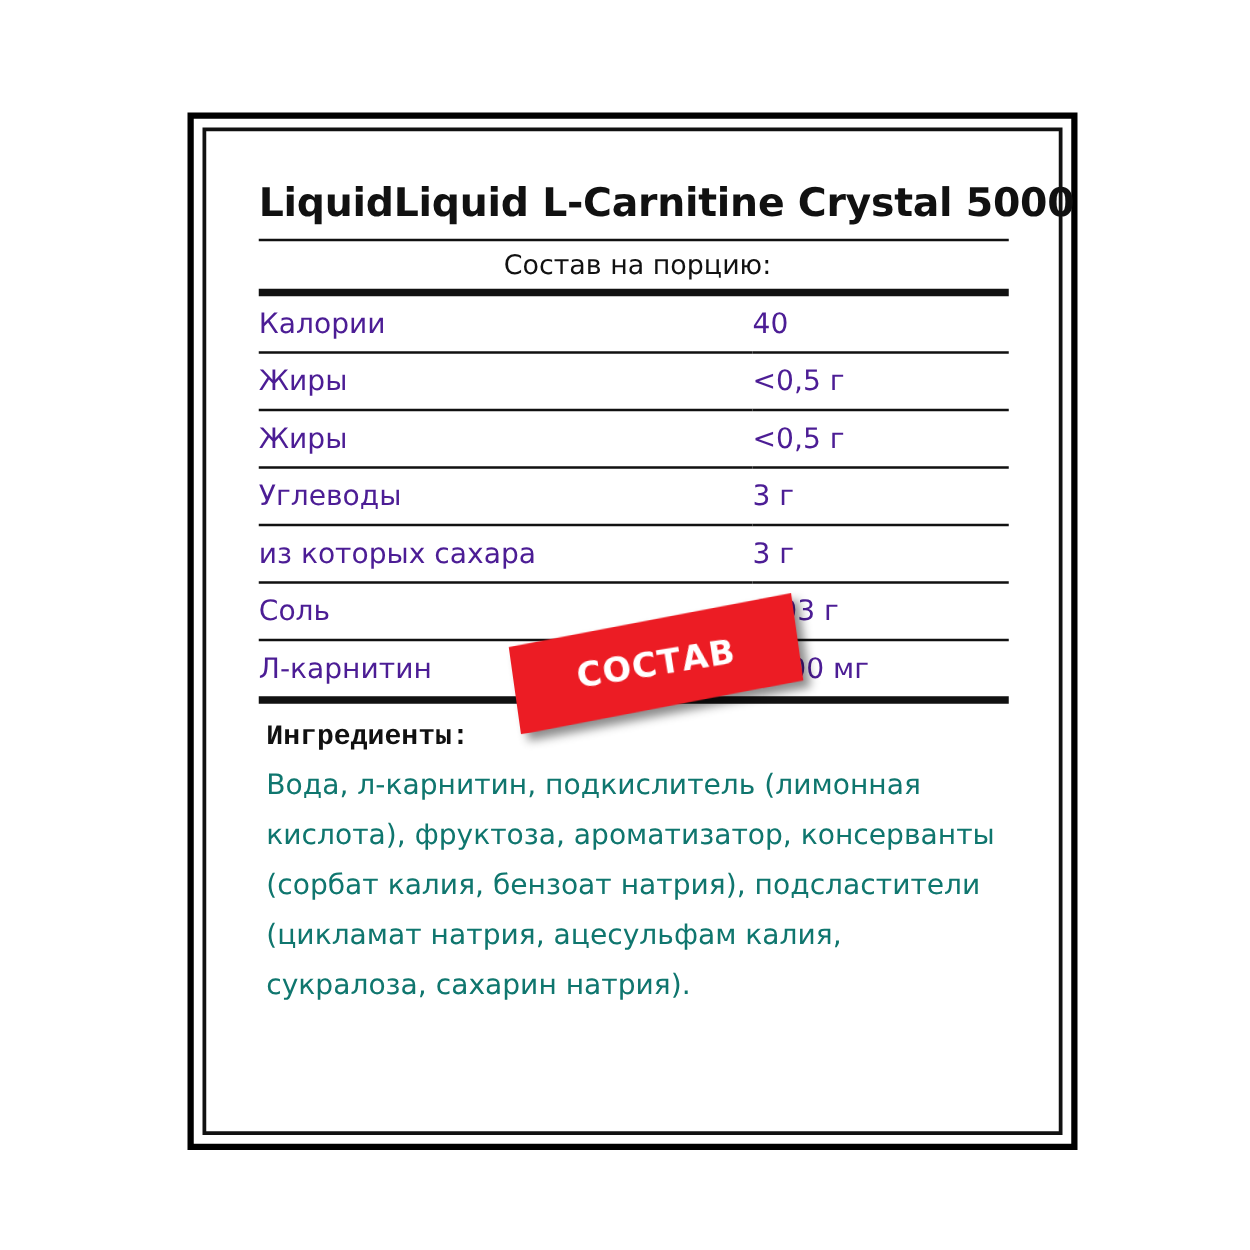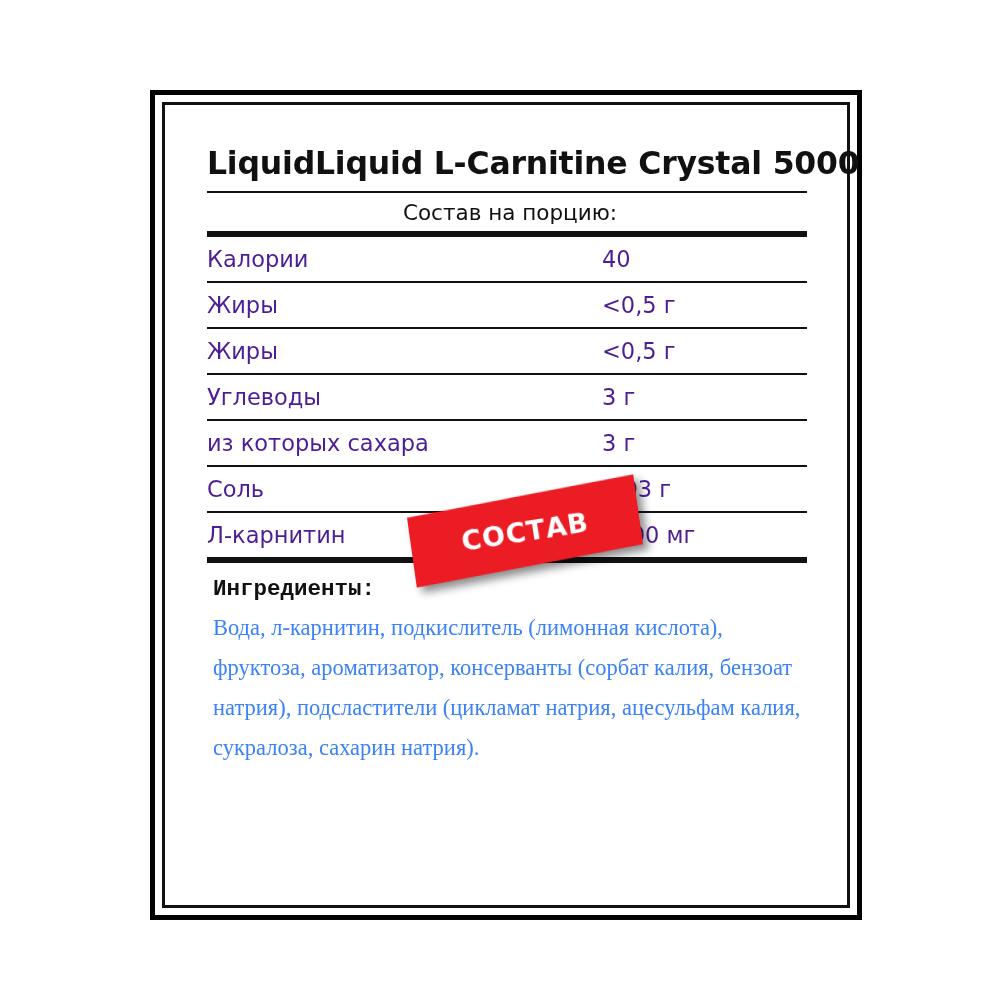--- a/index.html
+++ b/index.html
@@ -102,24 +102,23 @@
 
   .ingredients-heading {
     font-size: 22.5px;
     font-weight: bold;
     color: #111111;
     padding: 13px 0 6px 6px;
     font-family: Liberation Mono, monospace;
   }
   .ingredients-body {
     font-size: 22.5px;
-    color: #3b82f6;
+    color: #0f766e;
     line-height: 1.78;
     padding: 0 6px 0 6px;
-    font-family: Liberation Serif, serif;
   }
 
   
   .stamp {
     position: absolute;
     left: 410px;
     top: 490px;
     width: 230px;
     height: 82px;
     transform: rotate(-8deg);

